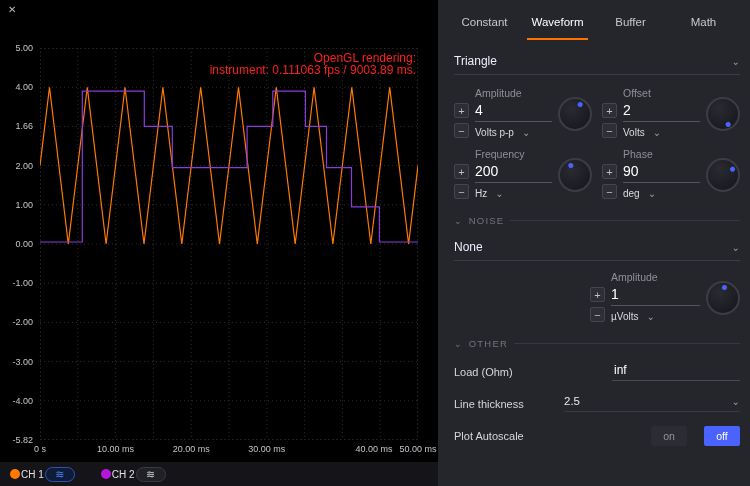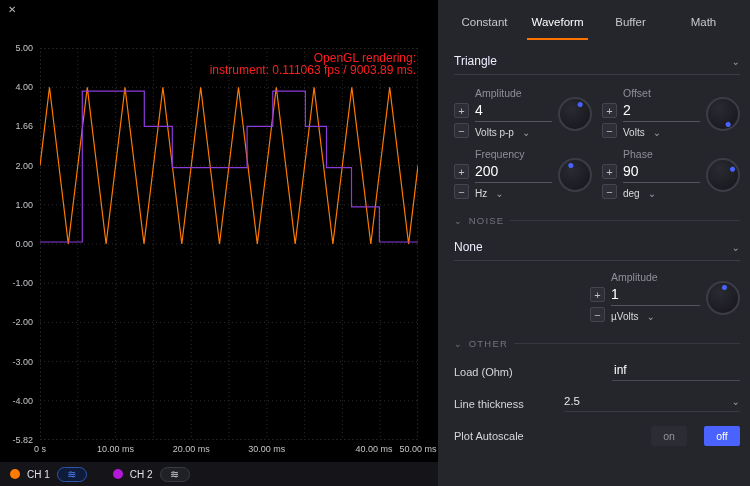--- a/index.html
+++ b/index.html
@@ -11,21 +11,21 @@
   .close-icon { position:absolute; left:8px; top:4px; color:#b9b9c0; font-size:10px; cursor:default; }
   .plot-area { position:absolute; left:40px; top:48px; width:378px; height:392px; }
   .y-ticks { position:absolute; left:0; top:48px; width:36px; height:392px; }
   .y-ticks span { position:absolute; right:3px; transform:translateY(-50%); font-size:9px; color:#c6c6cb; }
   .x-ticks { position:absolute; left:40px; top:444px; width:378px; height:12px; }
   .x-ticks span { position:absolute; transform:translateX(-50%); font-size:9px; color:#c6c6cb; white-space:nowrap; }
   .overlay { position:absolute; right:22px; top:52px; text-align:right; color:#ff1f1f; font-size:12px; line-height:12px; }
 
   .channels-bar { position:absolute; left:0; bottom:0; width:438px; height:24px; background:#141419;
                   display:flex; align-items:center; padding-left:10px; }
-  .ch-group { display:flex; align-items:center; gap:7px; }
+  .ch-group { display:flex; align-items:center; gap:1px; }
   .ch-group + .ch-group { margin-left:26px; }
   .ch-dot { width:10px; height:10px; border-radius:50%; }
   .ch-label { font-size:10px; color:#e2e2e6; }
   .ch-chip { width:30px; height:15px; border-radius:8px; display:flex; align-items:center; justify-content:center;
              font-size:11px; line-height:1; cursor:pointer; }
   .ch-chip.ch1 { background:#0e1c3a; border:1px solid #2f54b0; color:#4f82ff; }
   .ch-chip.ch2 { background:#202027; border:1px solid #3a3a43; color:#d2d2d7; }
 
   
   .side-panel { position:absolute; left:438px; top:0; width:312px; height:486px; background:#25252c; }

